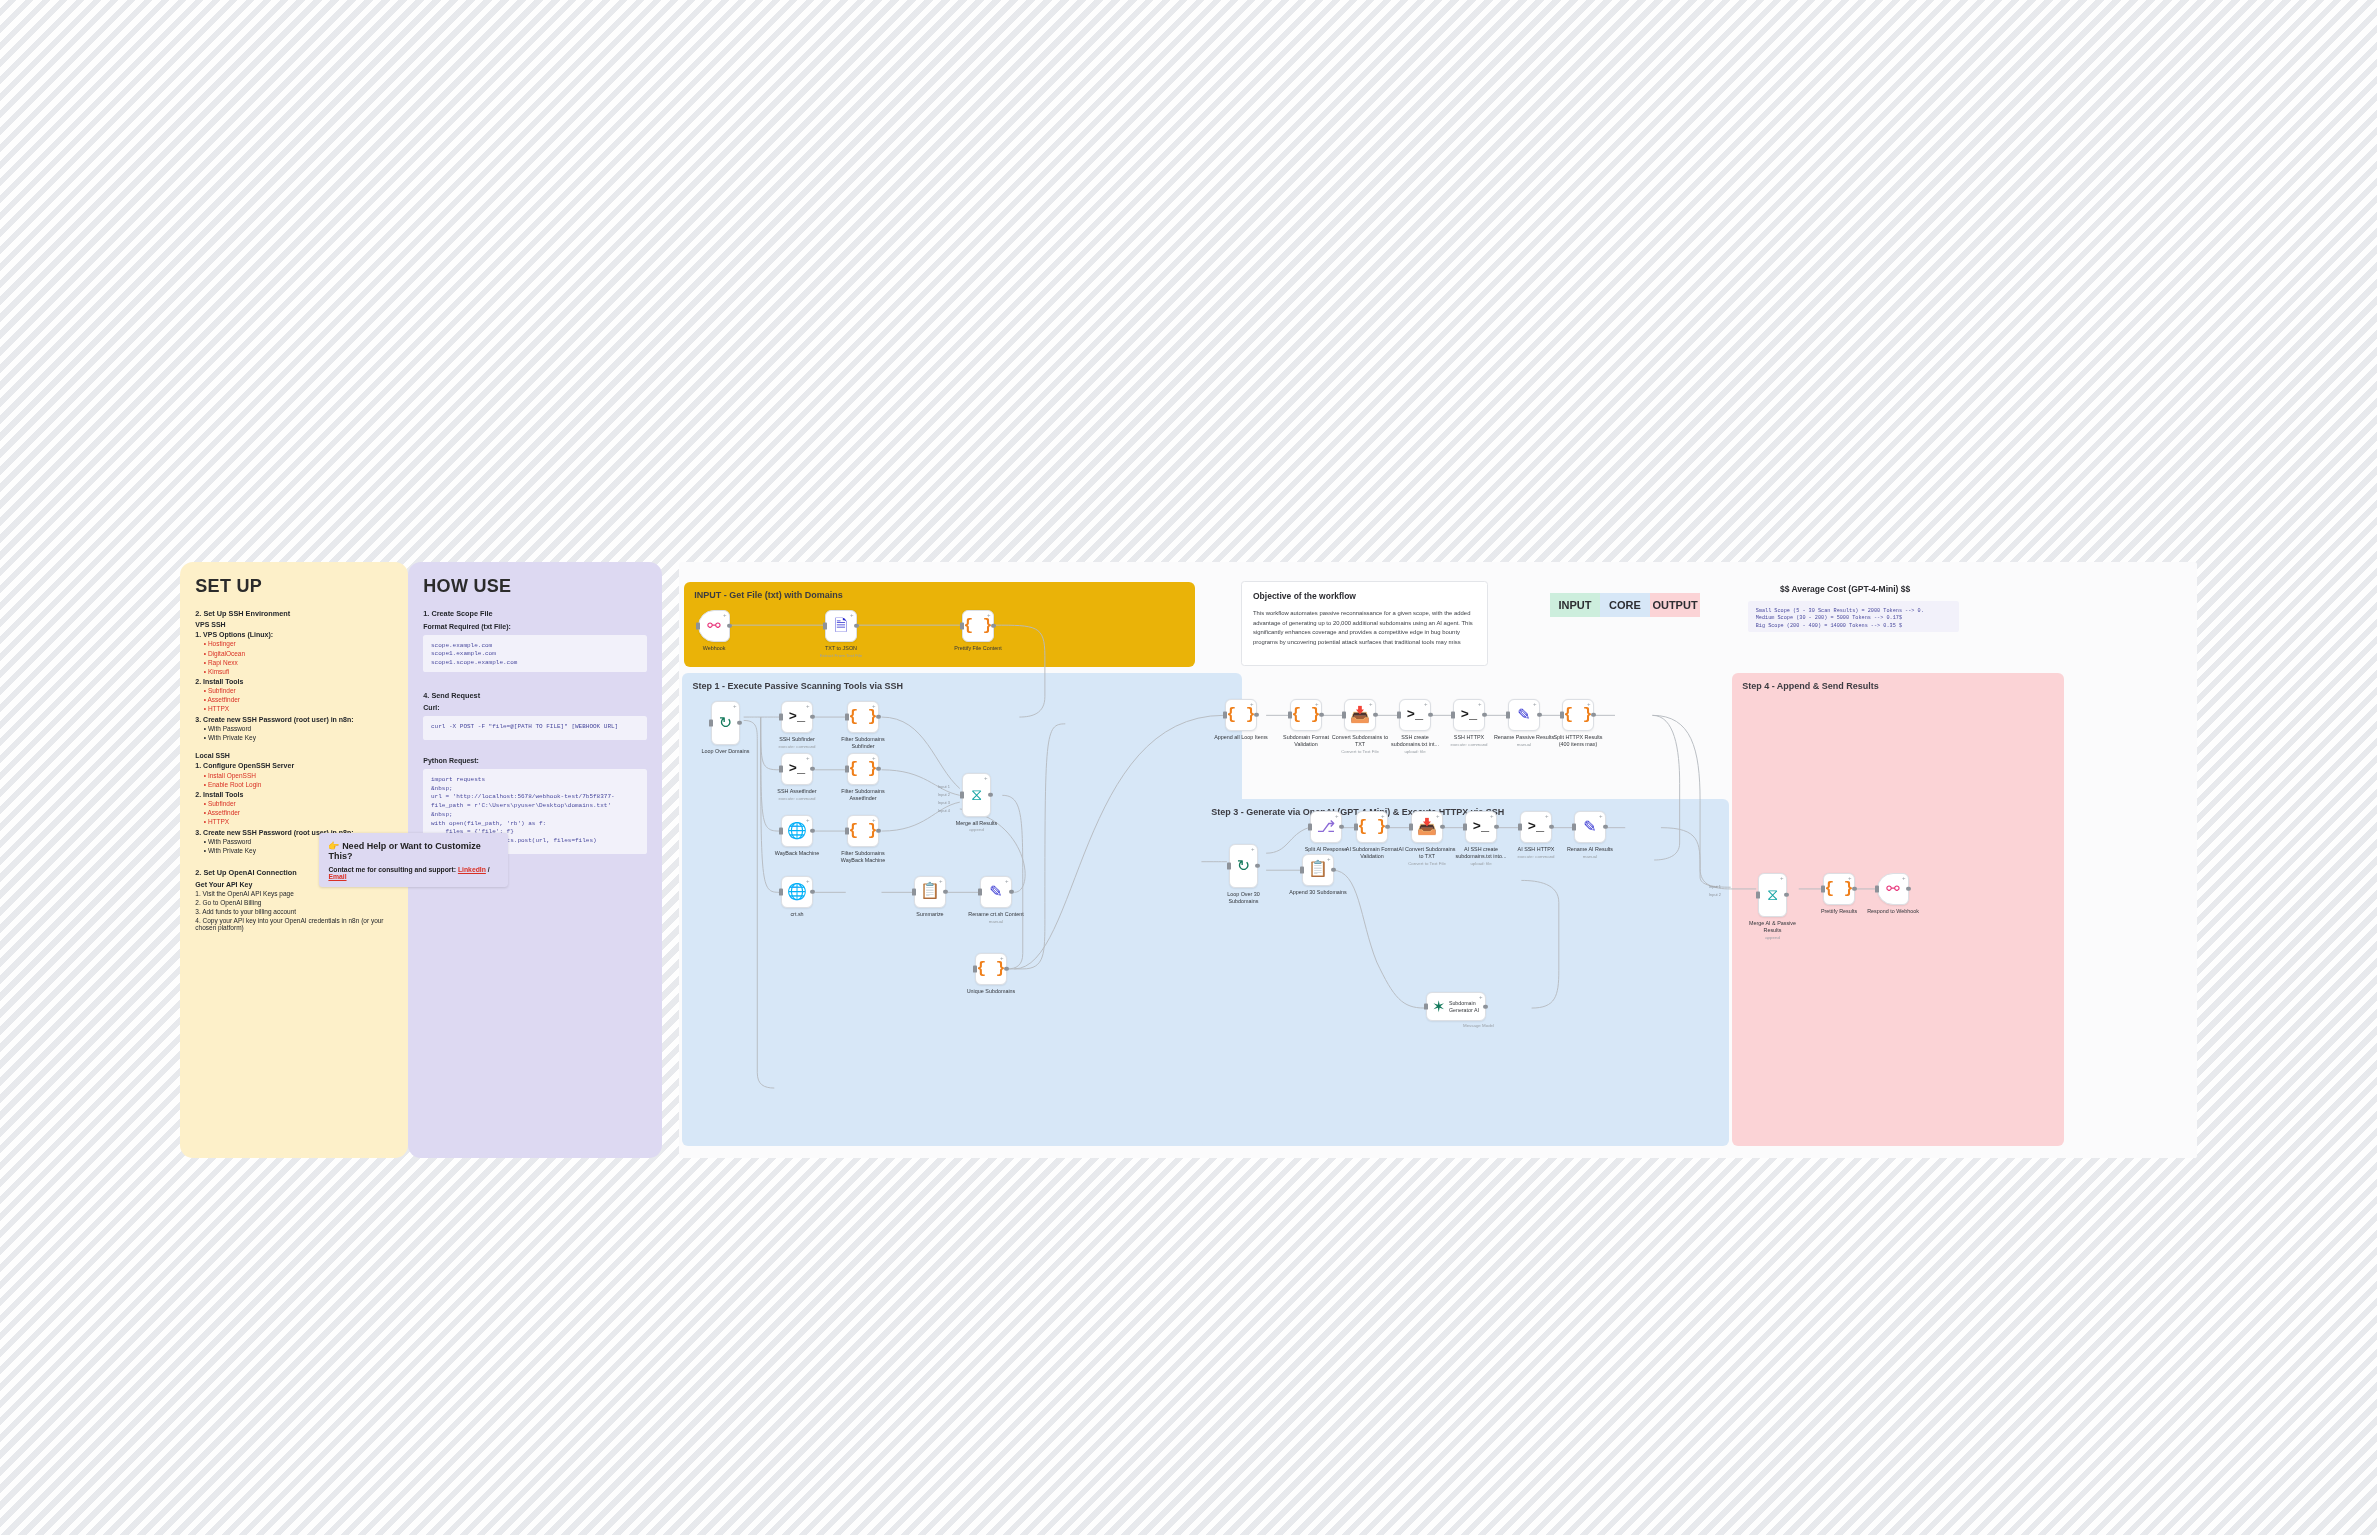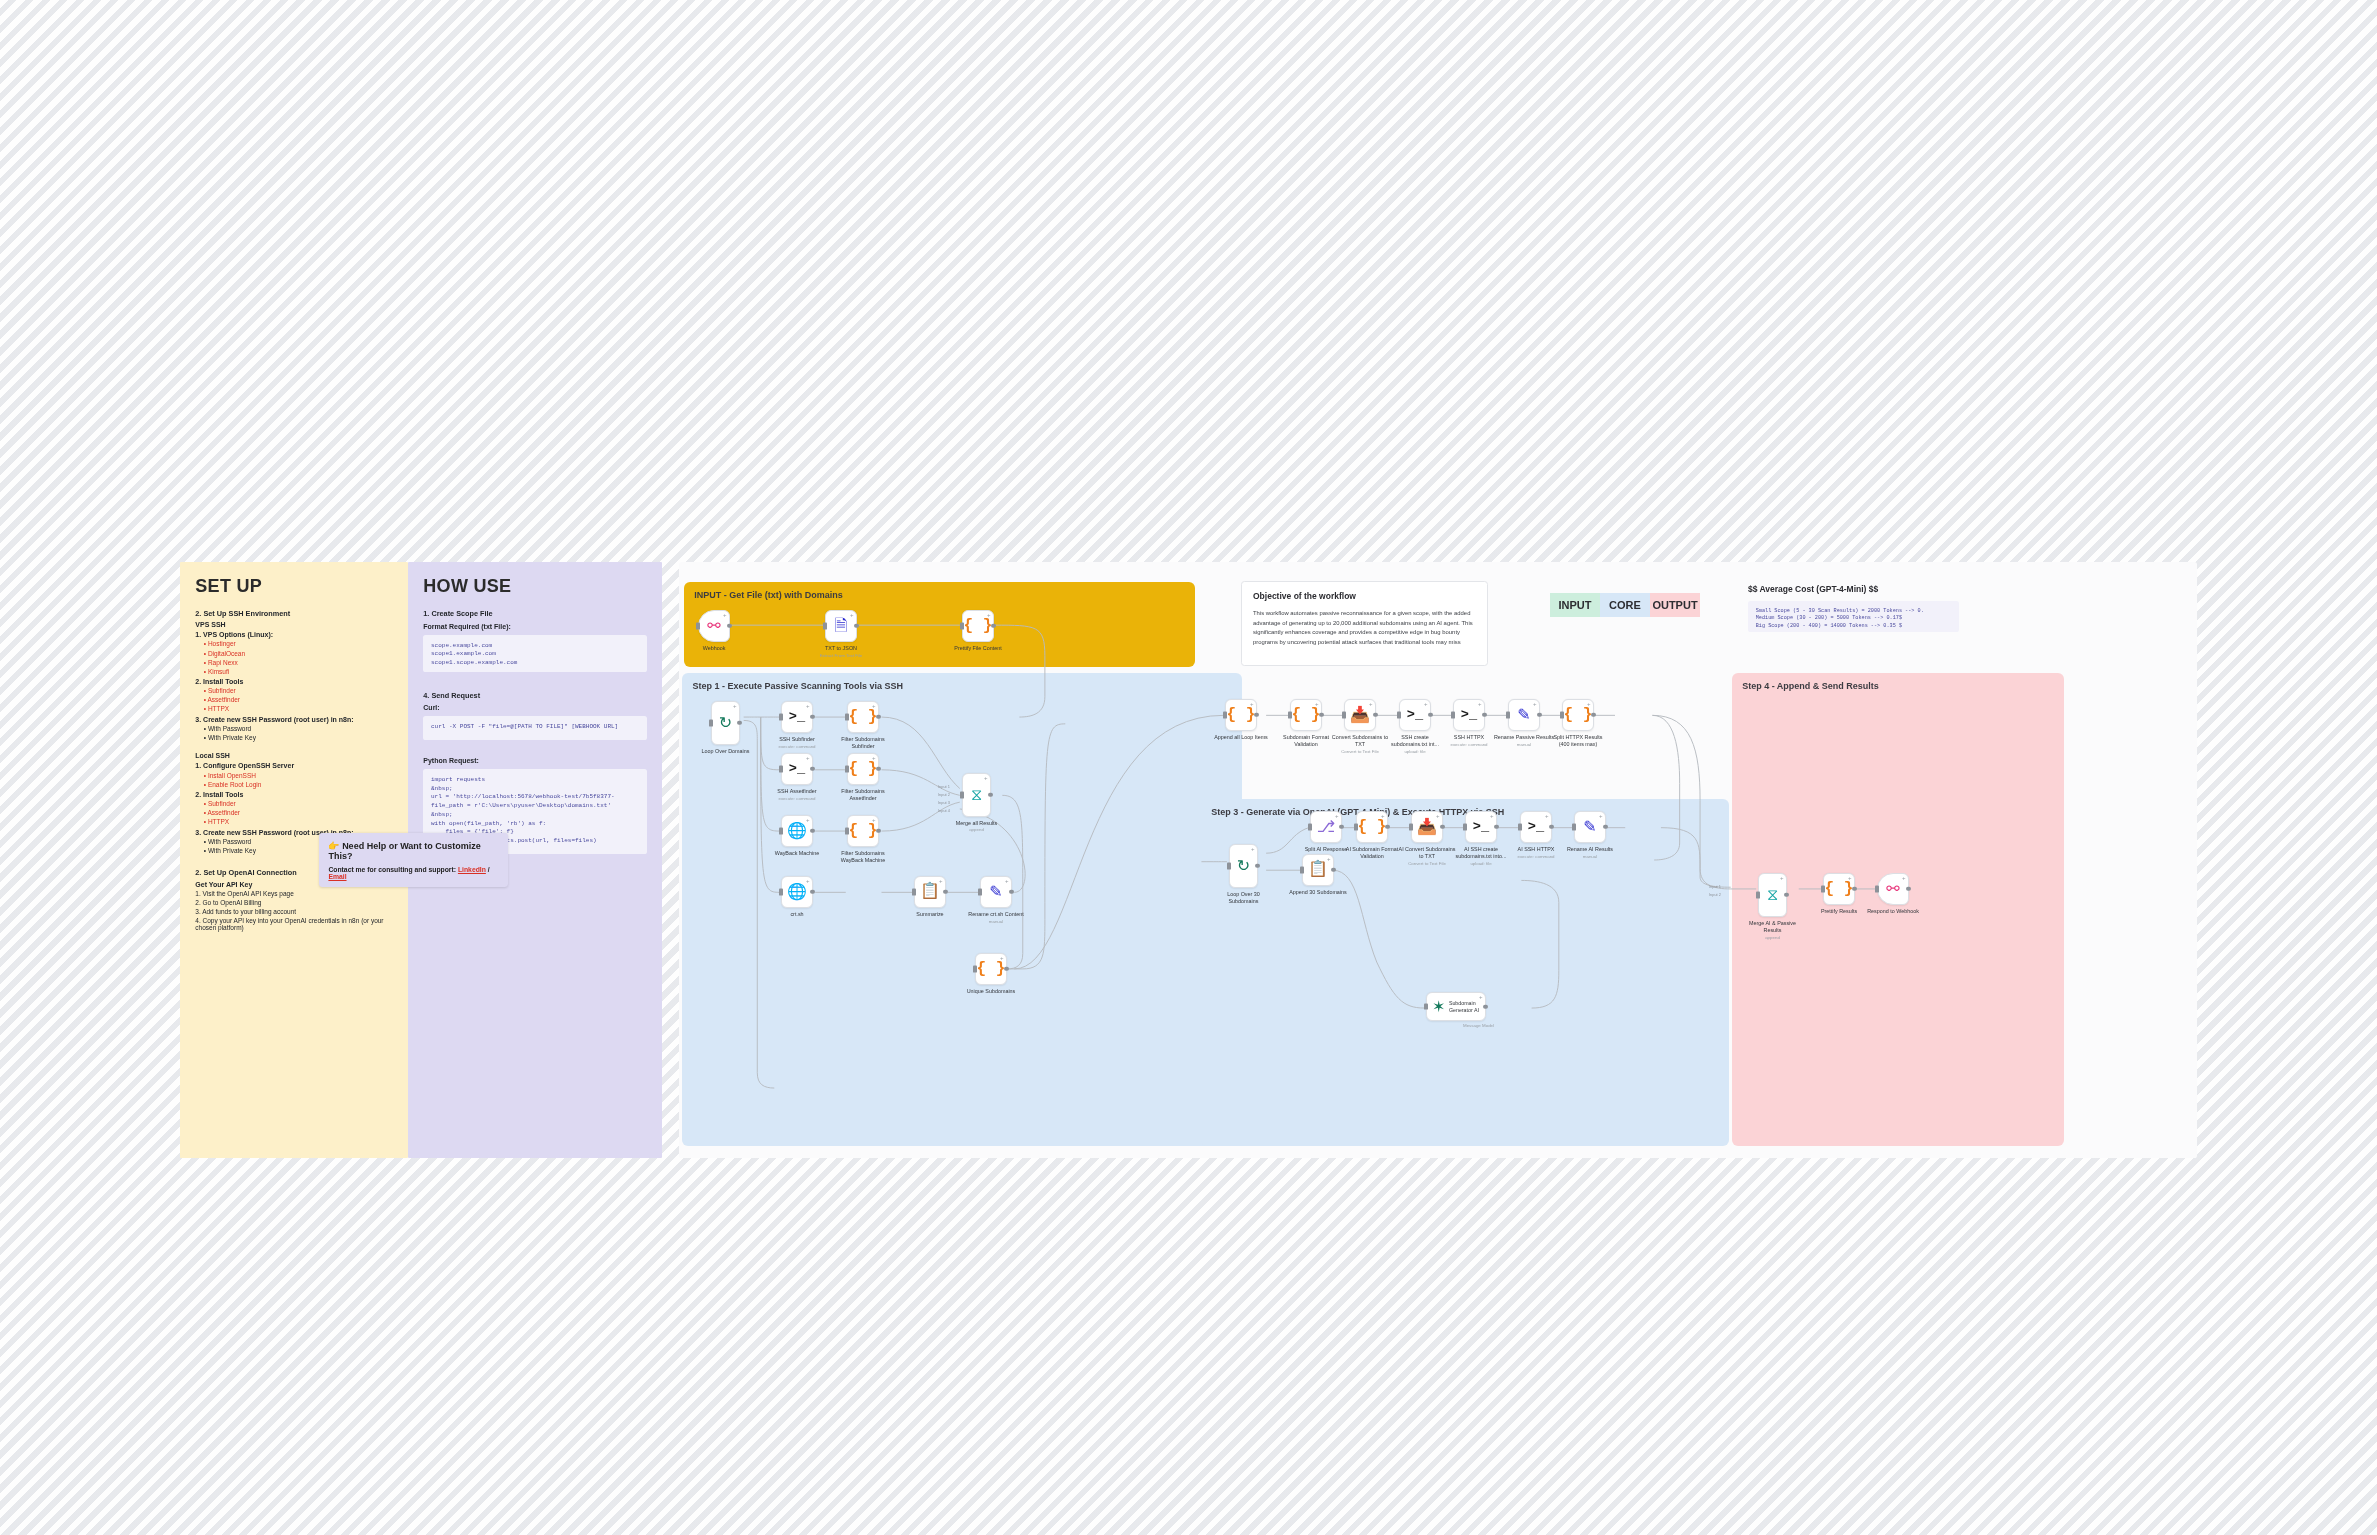--- a/index.html
+++ b/index.html
@@ -25,21 +25,21 @@
 
   #stage {
     position: absolute;
     left: 180px; top: 562px;
     width: 2017px; height: 596px;
   }
 
   
   .note {
     position: absolute;
-    border-radius: 1px;
+    border-radius: 13px;
     padding: 13.6px 15.3px;
     overflow: hidden;
   }
   .note h1 {
     font-size: 18px;
     font-weight: 700;
     letter-spacing: 0.3px;
     color: #2b2b2b;
     margin-bottom: 12px;
   }
@@ -297,21 +297,21 @@
       <p>This workflow automates passive reconnaissance for a given scope, with the added advantage of generating up to 20,000 additional subdomains using an AI agent. This significantly enhances coverage and provides a competitive edge in bug bounty programs by uncovering potential attack surfaces that traditional tools may miss</p>
     </div>
 
     <div id="legend">
       <div class="lg-in">INPUT</div>
       <div class="lg-co">CORE</div>
       <div class="lg-ou">OUTPUT</div>
     </div>
 
     <div style="position:absolute; left:1069px; top:22px; width:211px;">
-      <div style="font-size:8.5px;font-weight:600;color:#2b2b30;margin-bottom:6.8px;">$$ Average Cost (GPT-4-Mini) $$</div>
+      <div style="font-size:8.5px;font-weight:600;color:#2b2b30;margin-bottom:6.8px;margin-left:32px;">$$ Average Cost (GPT-4-Mini) $$</div>
       <div class="code" style="font-size:5.2px;margin-top:0;height:31px;">Small Scope (5 - 30 Scan Results) = 2000 Tokens --&gt; 0.
 Medium Scope (30 - 200) = 5000 Tokens --&gt; 0.17$
 Big Scope (200 - 400) = 14000 Tokens --&gt; 0.35 $</div>
     </div>
 
     <svg class="edges" viewBox="0 0 1784 700">
 
       <path d="M 60 74 L 170 74"></path>
       <path d="M 210 74 L 330 74"></path>
       <path d="M 370 74 C 420 74 430 74 430 110 L 430 158 C 430 178 415 182 400 182"></path>

